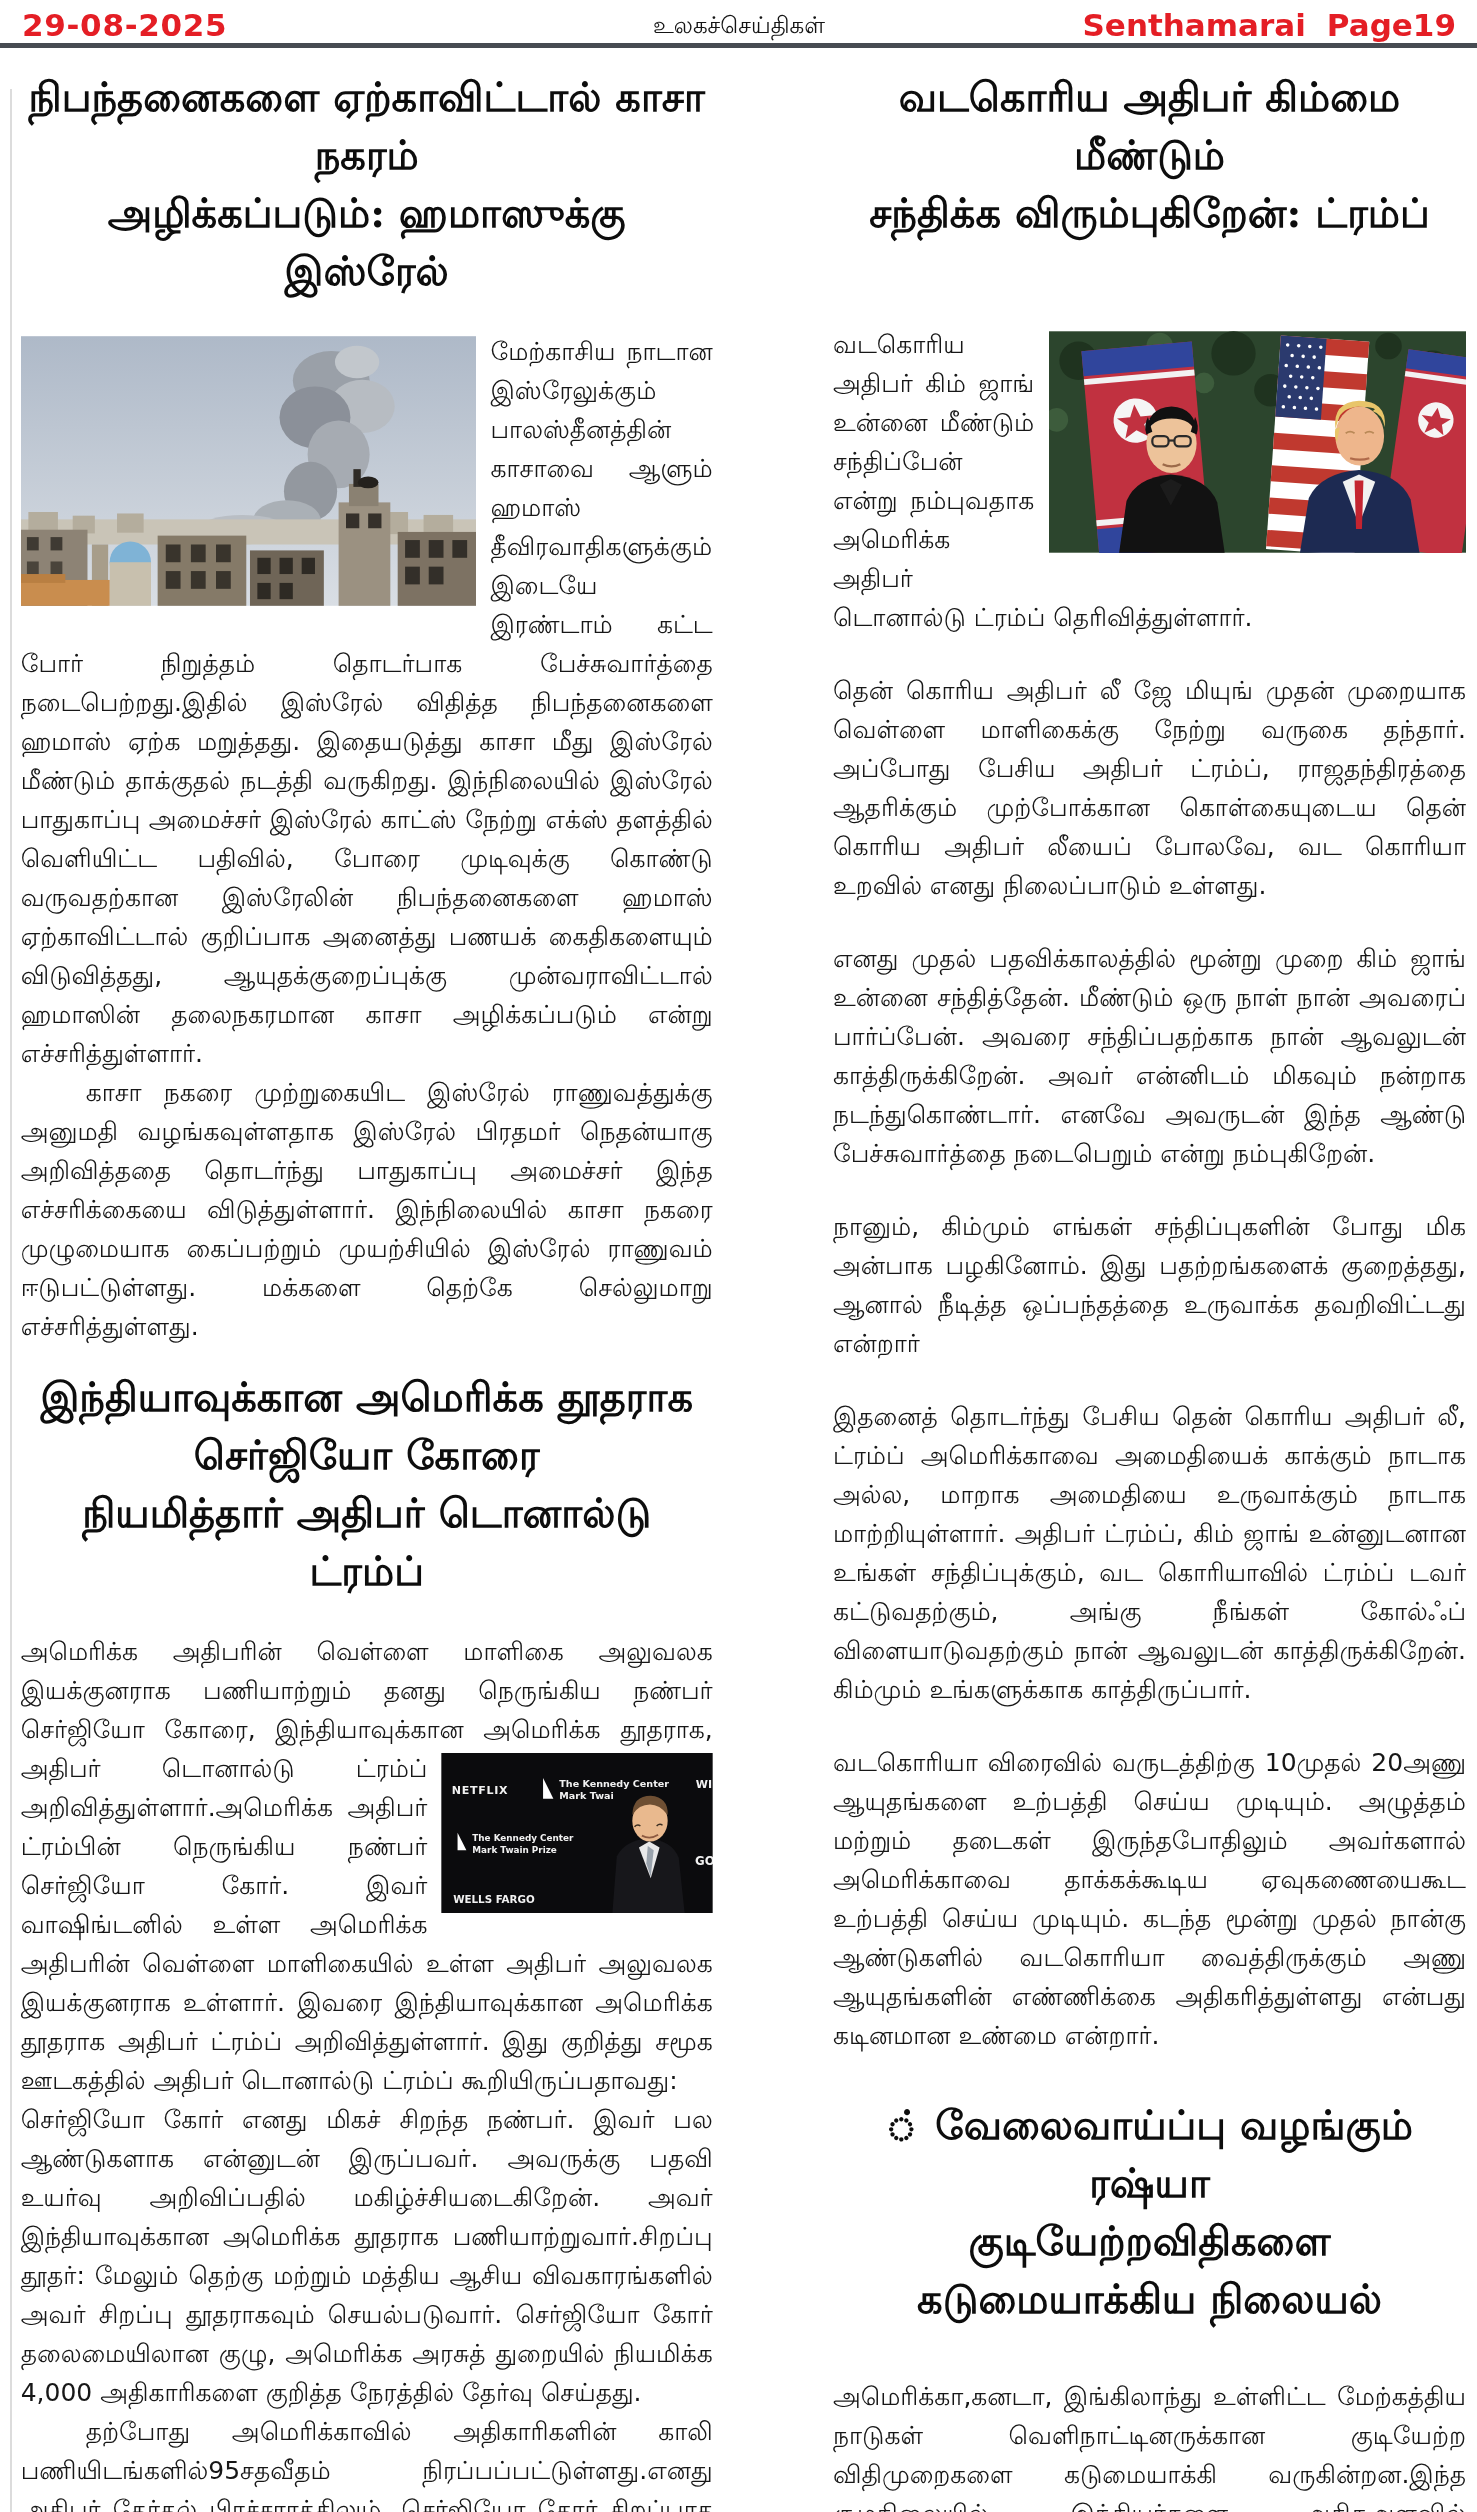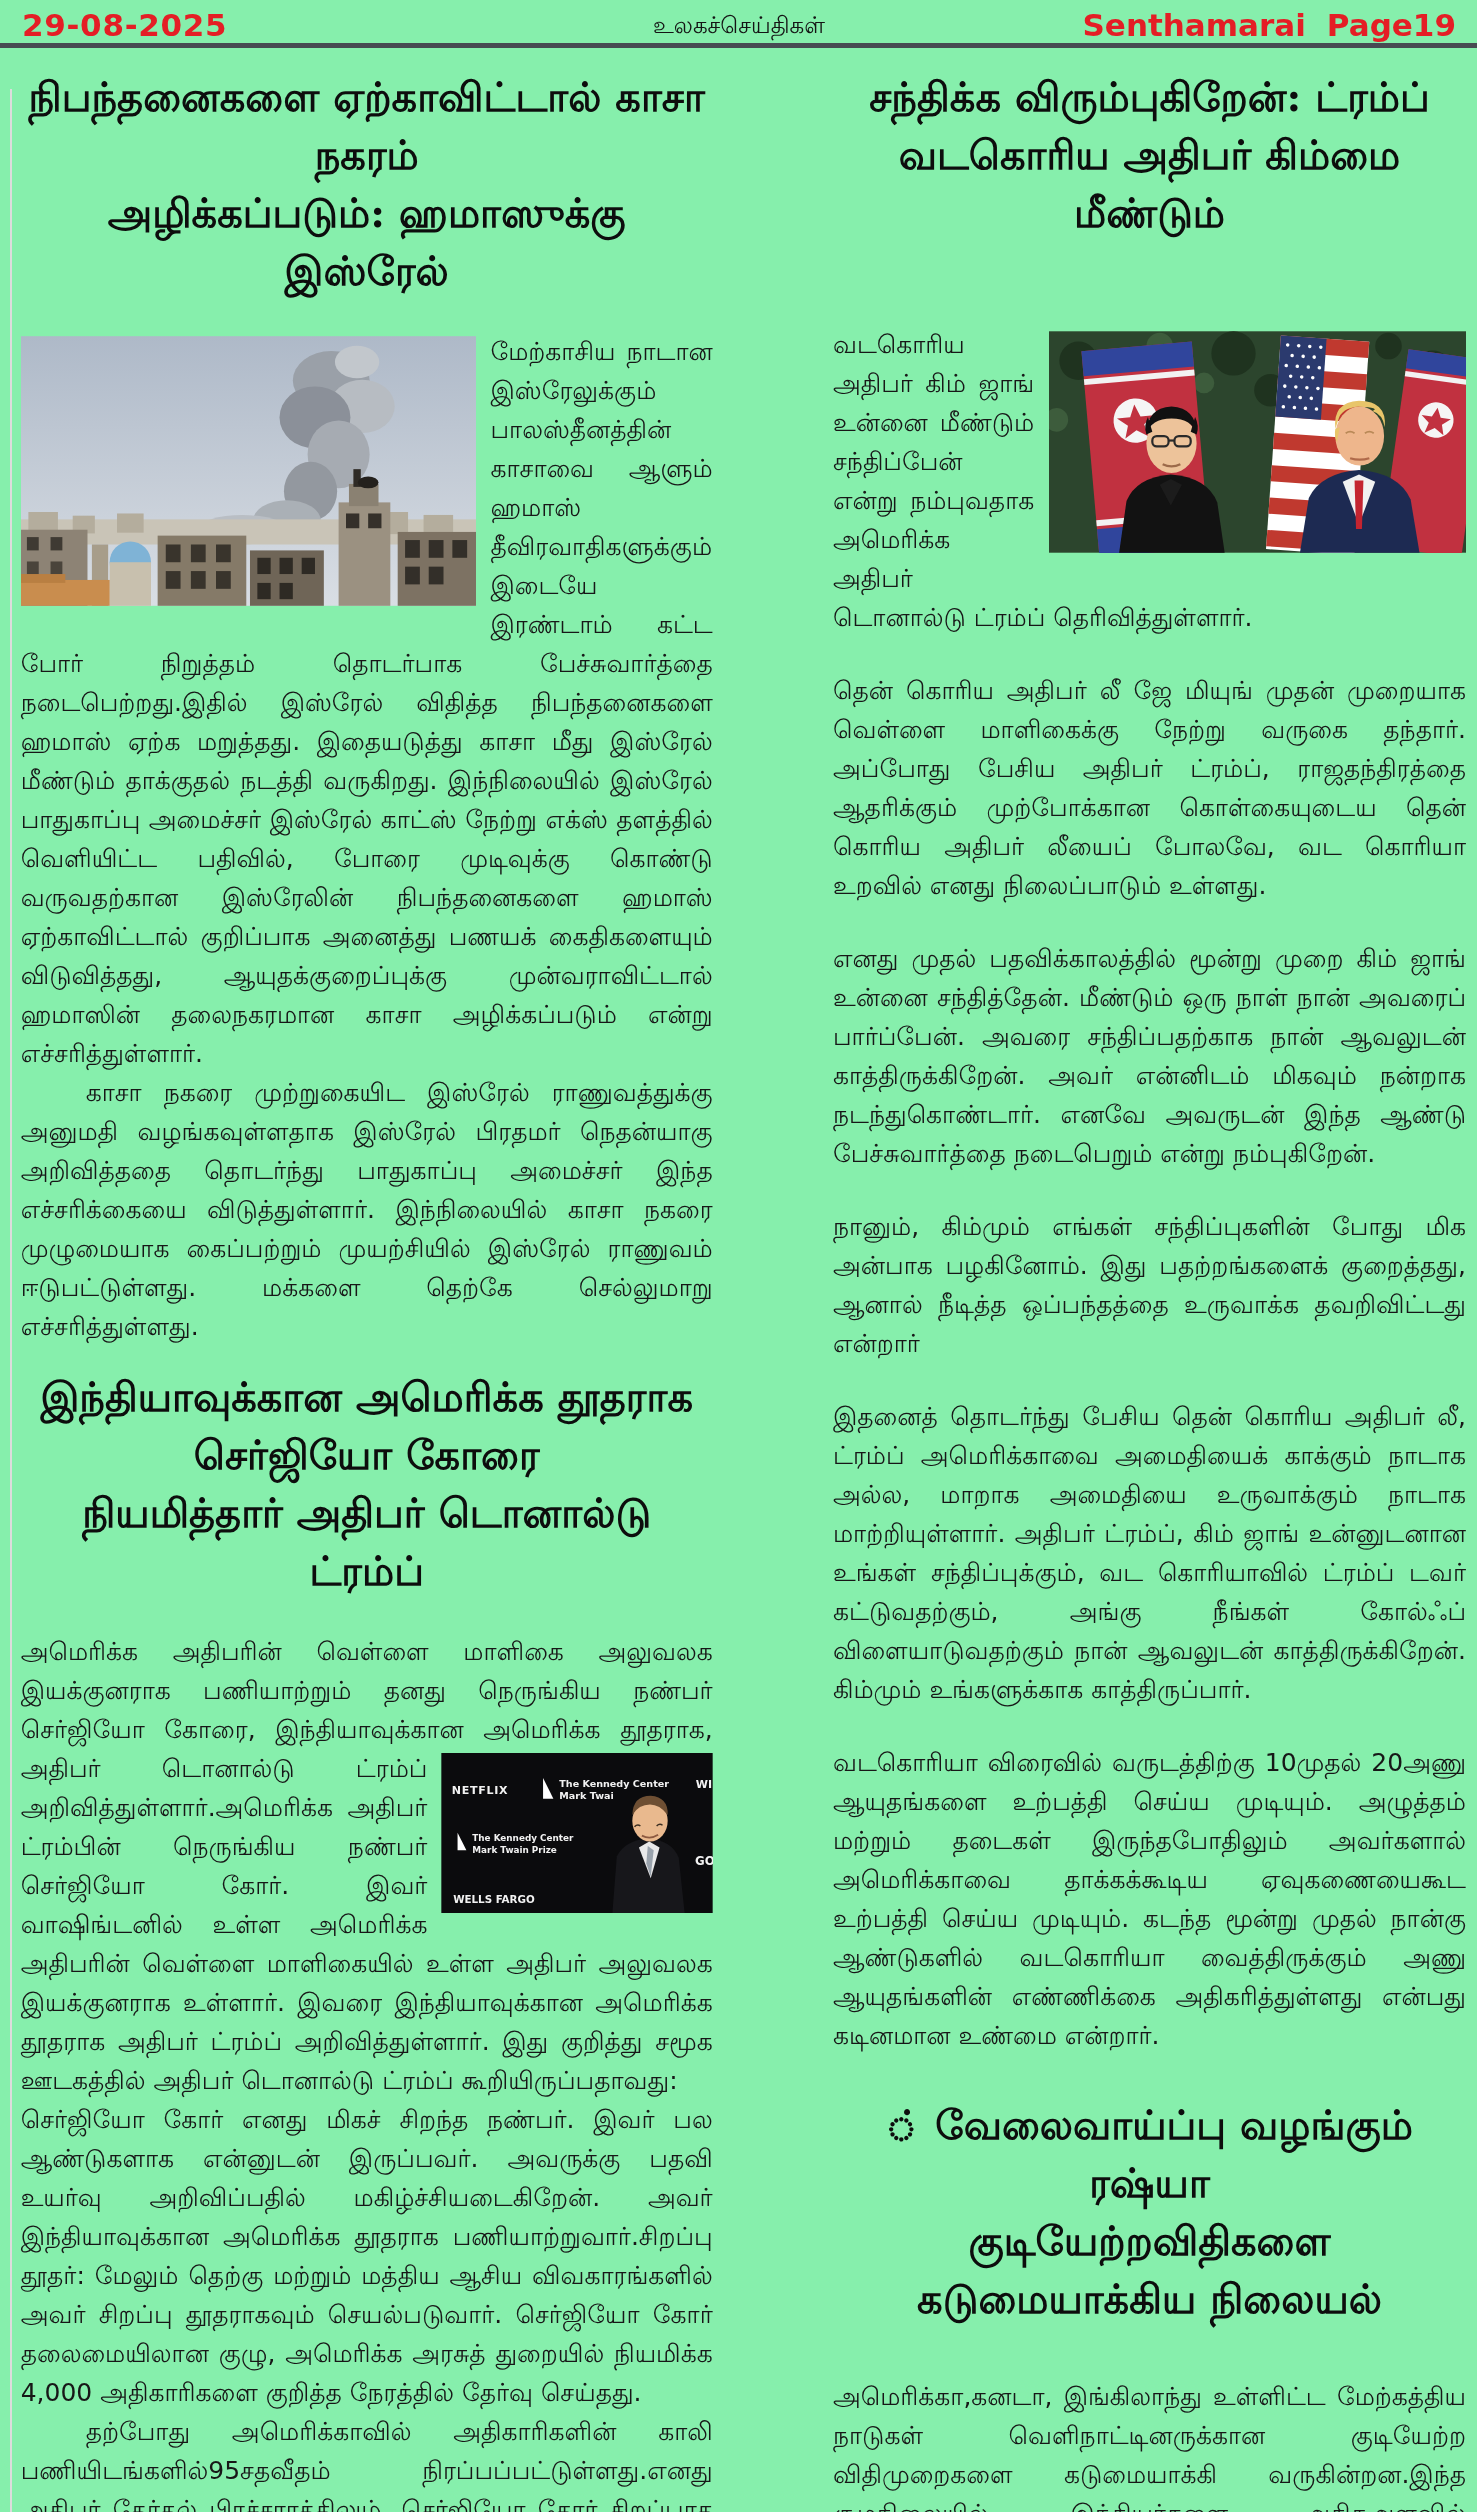--- a/index.html
+++ b/index.html
@@ -1,16 +1,16 @@
 <!DOCTYPE html>
 <html style="font-size:11.8px"><head>
 <meta charset="utf-8">
 <style>
   html,body{margin:0;padding:0;background:#e9e9e9;}
-  .page{position:relative;width:1478px;height:2512px;background:#86efac;overflow:hidden;
+  .page{position:relative;width:1478px;height:2512px;background:#ffffff;overflow:hidden;
         font-family:"DejaVu Sans","Liberation Sans",sans-serif;color:#161616;}
   .page:before{content:"";position:absolute;left:10.3px;top:89px;bottom:0;width:1.5px;background:#dcdcdc;}
 
   
   .hdr-date{position:absolute;left:22px;top:7.4px;font-size:31px;font-weight:bold;color:#e41e25;letter-spacing:0.7px;}
   .hdr-section{position:absolute;left:0;right:0;top:11.8px;text-align:center;font-size:23px;color:#141414;
                font-family:"DejaVu Serif","Liberation Serif",serif;}
   .hdr-brand{position:absolute;right:22px;top:7.4px;font-size:31px;font-weight:bold;color:#e41e25;}
   .hdr-brand span{margin-left:21px;}
   .hdr-rule{position:absolute;left:0;right:0;top:43px;height:5.2px;background:#474b52;}
@@ -179,22 +179,22 @@
       <span>அறிவித்துள்ளார்.அமெரிக்க அதிபர் ட்ரம்பின் நெருங்கிய நண்பர் செர்ஜியோ கோர். இவர் வாஷிங்டனில் உள்ள அமெரிக்க அதிபரின் வெள்ளை மாளிகையில் உள்ள அதிபர் அலுவலக இயக்குனராக உள்ளார். இவரை இந்தியாவுக்கான அமெரிக்க தூதராக அதிபர் ட்ரம்ப் அறிவித்துள்ளார். இது குறித்து சமூக ஊடகத்தில் அதிபர் டொனால்டு ட்ரம்ப் கூறியிருப்பதாவது:</span>
     </div>
     <p class="body p">செர்ஜியோ கோர் எனது மிகச் சிறந்த நண்பர். இவர் பல ஆண்டுகளாக என்னுடன் இருப்பவர். அவருக்கு பதவி உயர்வு அறிவிப்பதில் மகிழ்ச்சியடைகிறேன். அவர் இந்தியாவுக்கான அமெரிக்க தூதராக பணியாற்றுவார்.சிறப்பு தூதர்: மேலும் தெற்கு மற்றும் மத்திய ஆசிய விவகாரங்களில் அவர் சிறப்பு தூதராகவும் செயல்படுவார். செர்ஜியோ கோர் தலைமையிலான குழு, அமெரிக்க அரசுத் துறையில் நியமிக்க 4,000 அதிகாரிகளை குறித்த நேரத்தில் தேர்வு செய்தது.</p>
     <p class="body p ind">தற்போது அமெரிக்காவில் அதிகாரிகளின் காலி பணியிடங்களில்95சதவீதம் நிரப்பப்பட்டுள்ளது.எனது அதிபர் தேர்தல் பிரச்சாரத்திலும், செர்ஜியோ கோர் சிறப்பாக பணியாற்றினார்,மிகச்சிறப்பாக விற்பனையாகும் எனது புத்தகத்தை அவர்தான் வெளியிட்டார். எனது நிர்வாகத்தில் செர்ஜியோ கோரின் பங்கு முக்கியமானது. நான் நம்மும் ஒருவர் எனது கொள்கையை பரப்பி, அமெரிக்காவை மீண்டும் சிறப்பாக்குவார்.அவர் சிறந்த தூதராக செயல்படுவார்.அவருக்கு வாழ்த்துகள்.இவ்வாறு அதிபர் டொனால்டு ட்ரம்ப் கூறியுள்ளார்.</p>
 
   </div>
 
   <div class="col col-right">
 
     <div class="hl">
+      <div>வடகொரிய அதிபர் கிம்மை மீண்டும்</div>
       <div>சந்திக்க விரும்புகிறேன்: ட்ரம்ப்</div>
-      <div>வடகொரிய அதிபர் கிம்மை மீண்டும்</div>
     </div>
     <div class="body mt-kimbody">
       <span class="ph ph-kim">
         <svg width="417" height="222" viewBox="0 0 565 300">
           <rect width="565" height="300" fill="#2c452d"></rect>
           <g fill="#1f331f">
             <circle cx="40" cy="40" r="26"></circle>
               <circle cx="250" cy="30" r="30"></circle>
               <circle cx="520" cy="50" r="24"></circle>
             <circle cx="90" cy="90" r="20"></circle>

